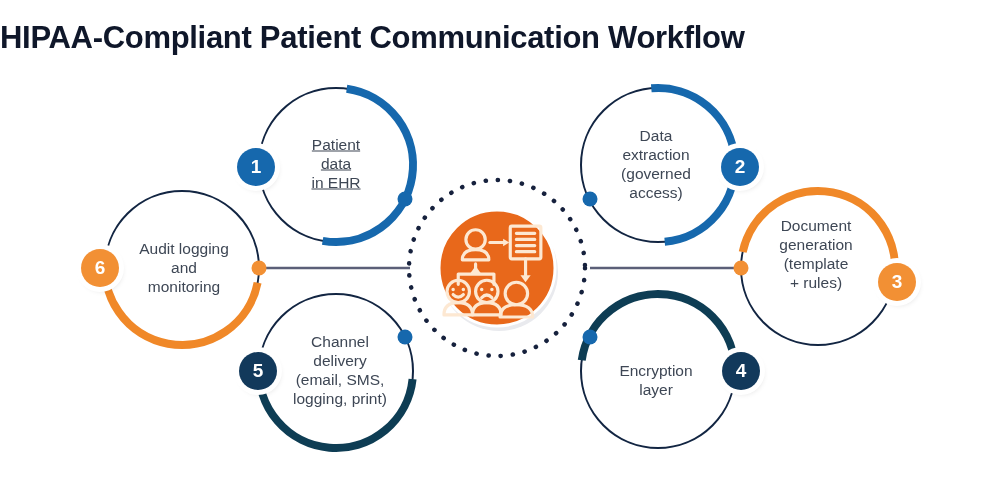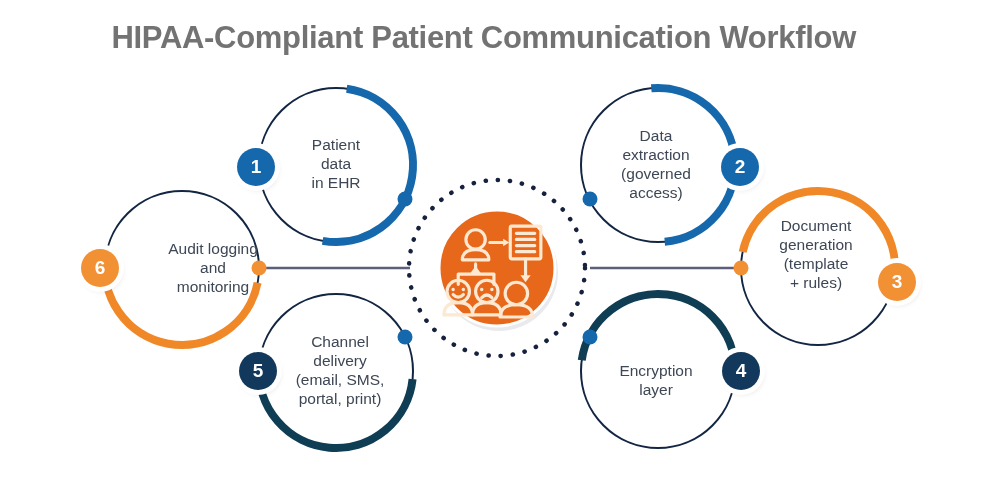--- a/index.html
+++ b/index.html
@@ -17,25 +17,25 @@
     position: relative;
     width: 1000px;
     height: 484px;
     background: #ffffff;
   }
   #title {
     position: absolute;
     left: 0;
     top: 20px;
     width: 856px;
-    text-align: right;
+    text-align: left;
     font-size: 31px;
     font-weight: bold;
     letter-spacing: -0.3px;
-    color: #737373;
+    color: #0f172a;
     font-family: "Liberation Sans", sans-serif;
   }
   #canvas {
     position: absolute;
     left: 0;
     top: 0;
     width: 1000px;
     height: 484px;
   }
   .node-label {
@@ -150,38 +150,38 @@
         <circle cx="405" cy="199" r="7.5" fill="#1668AD"></circle>
         <circle cx="590" cy="199" r="7.5" fill="#1668AD"></circle>
         <circle cx="741" cy="268" r="7.5" fill="#F29034"></circle>
         <circle cx="590" cy="337" r="7.5" fill="#1668AD"></circle>
         <circle cx="405" cy="337" r="7.5" fill="#1668AD"></circle>
         <circle cx="259" cy="268" r="7.5" fill="#F29034"></circle>
       </g>
   </svg>
 
   <div id="labels-layer">
-      <div class="node-label" style="left: 336px; top: 163px;">Patient
+      <div class="node-label" style="left: 336px; top: 163px; text-decoration: underline;">Patient
 data
 in EHR</div>
       <div class="node-label" style="left: 656px; top: 164px;">Data
 extraction
 (governed
 access)</div>
       <div class="node-label" style="left: 816px; top: 254px;">Document
 generation
 (template
 + rules)</div>
       <div class="node-label" style="left: 656px; top: 380px;">Encryption
 layer</div>
       <div class="node-label" style="left: 340px; top: 370px;">Channel
 delivery
 (email, SMS,
-portal, print)</div>
-      <div class="node-label" style="left: 184px; top: 267px; margin-left: 29px;">Audit logging
+logging, print)</div>
+      <div class="node-label" style="left: 184px; top: 267px;">Audit logging
 and
 monitoring</div>
     </div>
   <div id="badges-layer">
       <div class="badge" style="left: 256px; top: 167px; background: rgb(22, 104, 173);">1</div>
       <div class="badge" style="left: 740px; top: 167px; background: rgb(22, 104, 173);">2</div>
       <div class="badge" style="left: 897px; top: 282px; background: rgb(242, 144, 52);">3</div>
       <div class="badge" style="left: 741px; top: 371px; background: rgb(18, 57, 91);">4</div>
       <div class="badge" style="left: 258px; top: 371px; background: rgb(18, 57, 91);">5</div>
       <div class="badge" style="left: 100px; top: 268px; background: rgb(242, 144, 52);">6</div>

